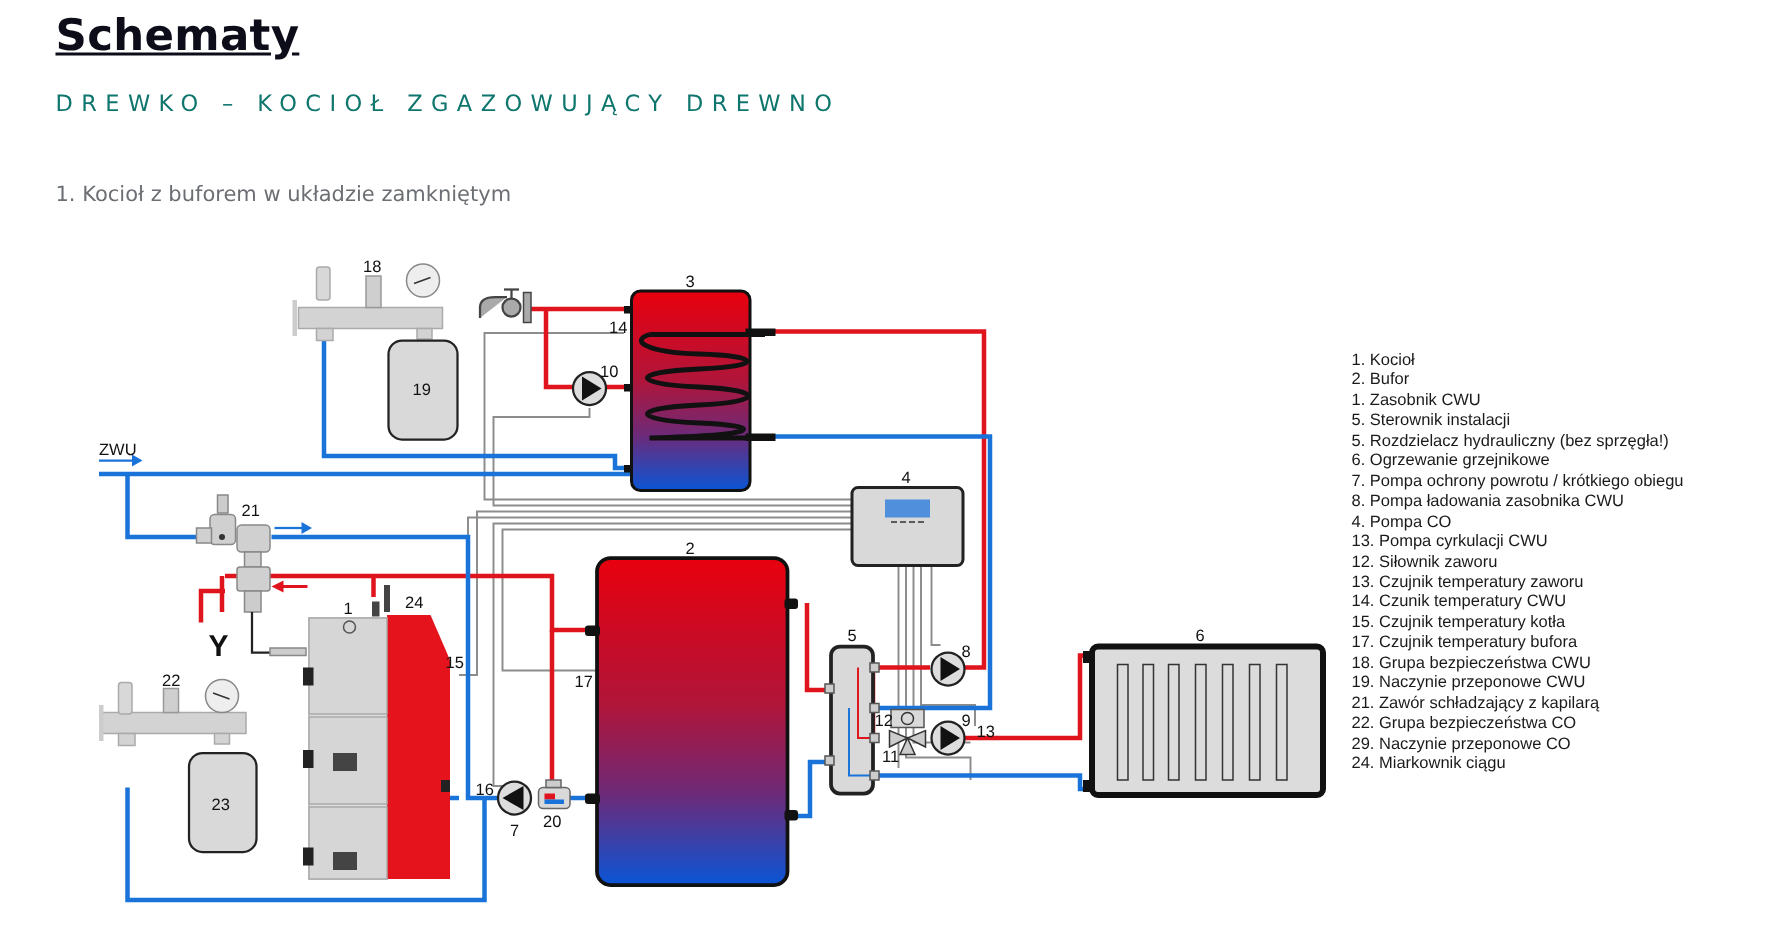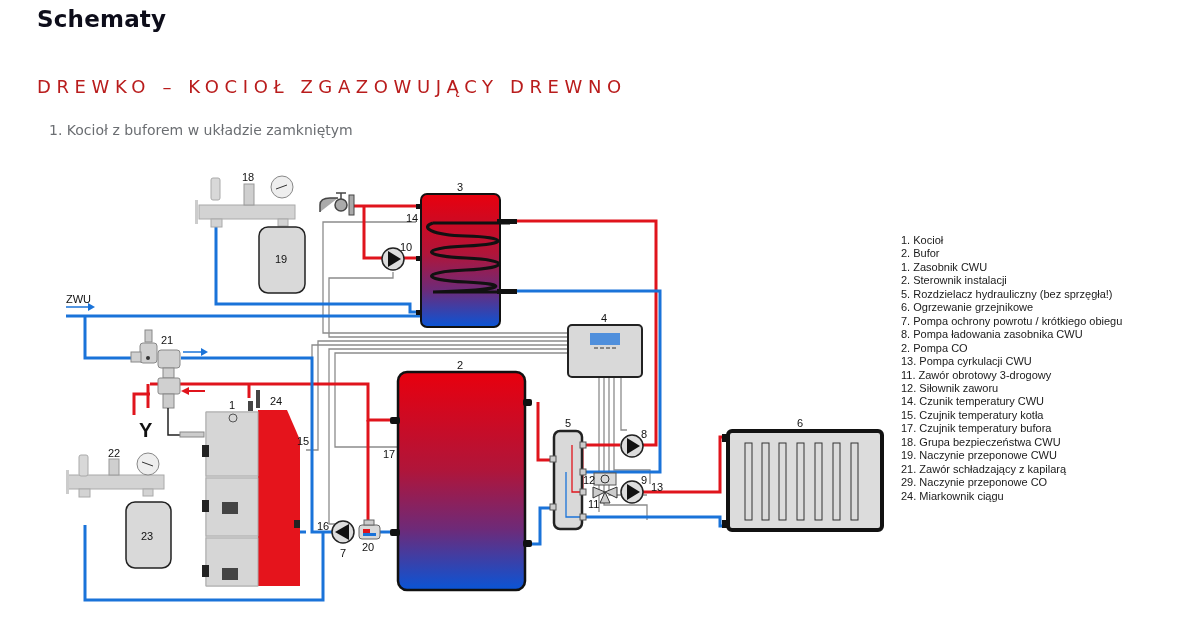--- a/index.html
+++ b/index.html
@@ -1,19 +1,19 @@
 <!DOCTYPE html>
 <html><head>
 <meta charset="utf-8">
 <style>
   html,body{margin:0;padding:0;background:#fff;}
   body{width:1181px;height:632px;position:relative;overflow:hidden;font-family:"Liberation Sans",sans-serif;}
-  .title{position:absolute;left:37px;top:6px;font-size:23px;font-weight:bold;color:#0d0d1a;font-family:"DejaVu Sans",sans-serif;letter-spacing:0.2px;}
-  .subtitle{position:absolute;left:37px;top:76px;font-size:18px;letter-spacing:5.6px;color:#b91c1c;font-family:"DejaVu Sans",sans-serif;}
-  .caption{position:absolute;left:37px;top:122px;font-size:14px;color:#6b6e72;font-family:"DejaVu Sans",sans-serif;margin-left:12px;}
+  .title{position:absolute;left:37px;top:6px;font-size:29px;font-weight:bold;color:#0d0d1a;font-family:"DejaVu Sans",sans-serif;letter-spacing:0.2px;text-decoration:underline;}
+  .subtitle{position:absolute;left:37px;top:60px;font-size:15px;letter-spacing:5.6px;color:#0f766e;font-family:"DejaVu Sans",sans-serif;}
+  .caption{position:absolute;left:37px;top:122px;font-size:14px;color:#6b6e72;font-family:"DejaVu Sans",sans-serif;}
   .legend{position:absolute;left:901px;top:234px;font-size:11px;line-height:13.45px;color:#1a1a1a;margin:0;padding:0;list-style:none;}
   .legend li{white-space:nowrap;}
   svg#diagram{position:absolute;left:0;top:0;}
   .num{font-family:"Liberation Sans",sans-serif;font-size:11px;fill:#111;}
 </style>
 </head>
 <body>
 
 <div class="title">Schematy</div>
 <div class="subtitle">DREWKO – KOCIOŁ ZGAZOWUJĄCY DREWNO</div>
@@ -261,30 +261,31 @@
       <rect x="851" y="443" width="7" height="77"></rect>
     </g>
   </g>
   <text class="num" x="797" y="427">6</text>
 </svg>
 
 <ul class="legend">
   <li>1. Kocioł</li>
   <li>2. Bufor</li>
   <li>1. Zasobnik CWU</li>
-  <li>2. Sterownik instalacji</li>
+  <li>5. Sterownik instalacji</li>
   <li>5. Rozdzielacz hydrauliczny (bez sprzęgła!)</li>
   <li>6. Ogrzewanie grzejnikowe</li>
   <li>7. Pompa ochrony powrotu / krótkiego obiegu</li>
   <li>8. Pompa ładowania zasobnika CWU</li>
-  <li>2. Pompa CO</li>
+  <li>4. Pompa CO</li>
   <li>13. Pompa cyrkulacji CWU</li>
-  <li>11. Zawór obrotowy 3-drogowy</li>
   <li>12. Siłownik zaworu</li>
+  <li>13. Czujnik temperatury zaworu</li>
   <li>14. Czunik temperatury CWU</li>
   <li>15. Czujnik temperatury kotła</li>
   <li>17. Czujnik temperatury bufora</li>
   <li>18. Grupa bezpieczeństwa CWU</li>
   <li>19. Naczynie przeponowe CWU</li>
   <li>21. Zawór schładzający z kapilarą</li>
+  <li>22. Grupa bezpieczeństwa CO</li>
   <li>29. Naczynie przeponowe CO</li>
   <li>24. Miarkownik ciągu</li>
 </ul>
 
 </body></html>

